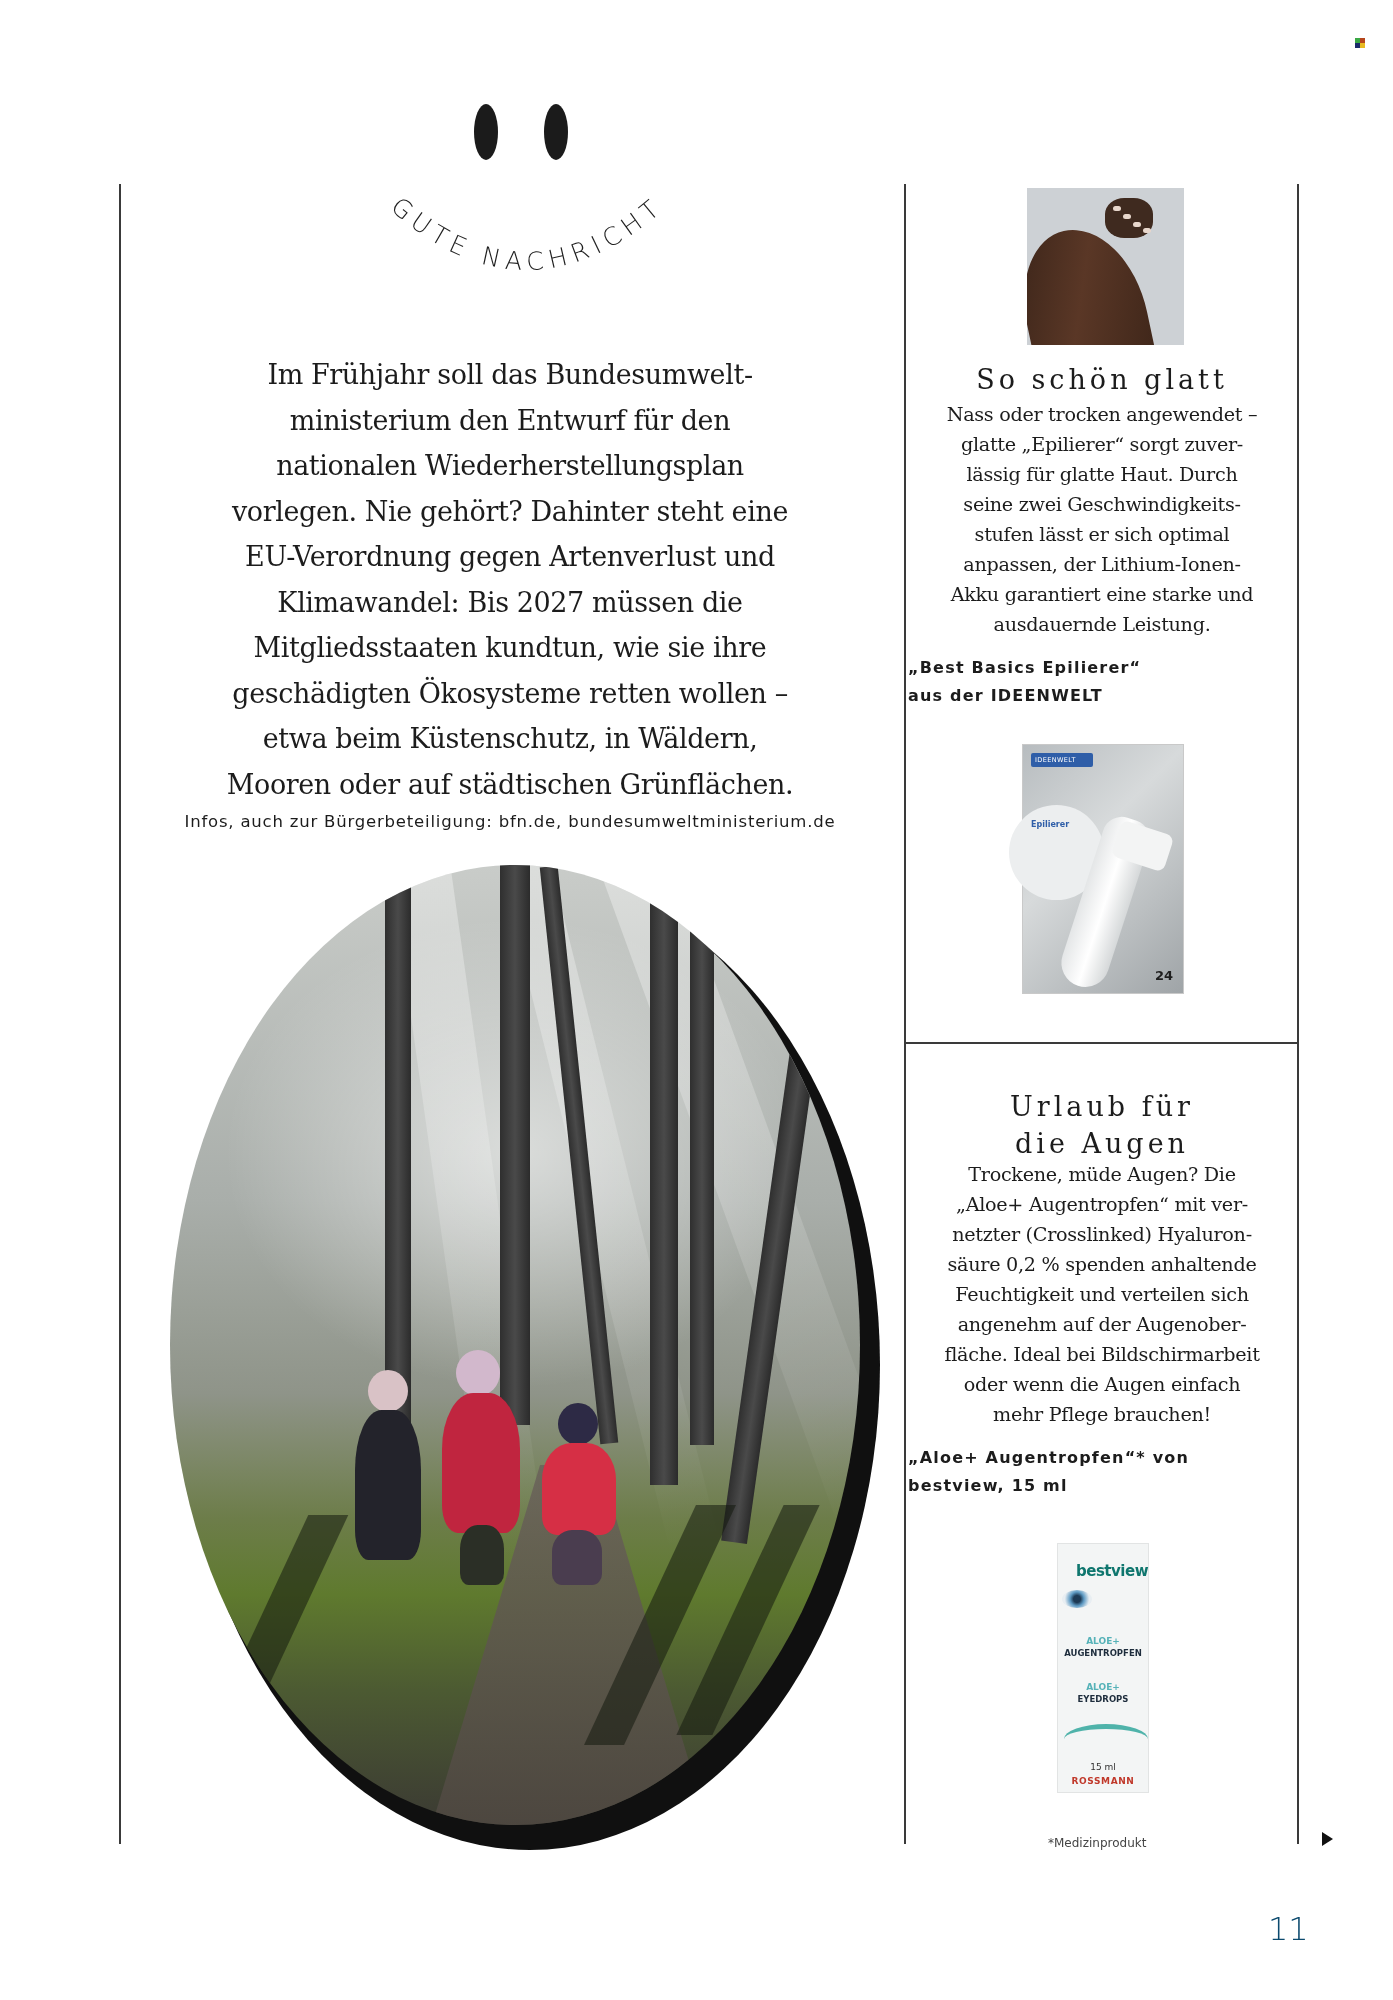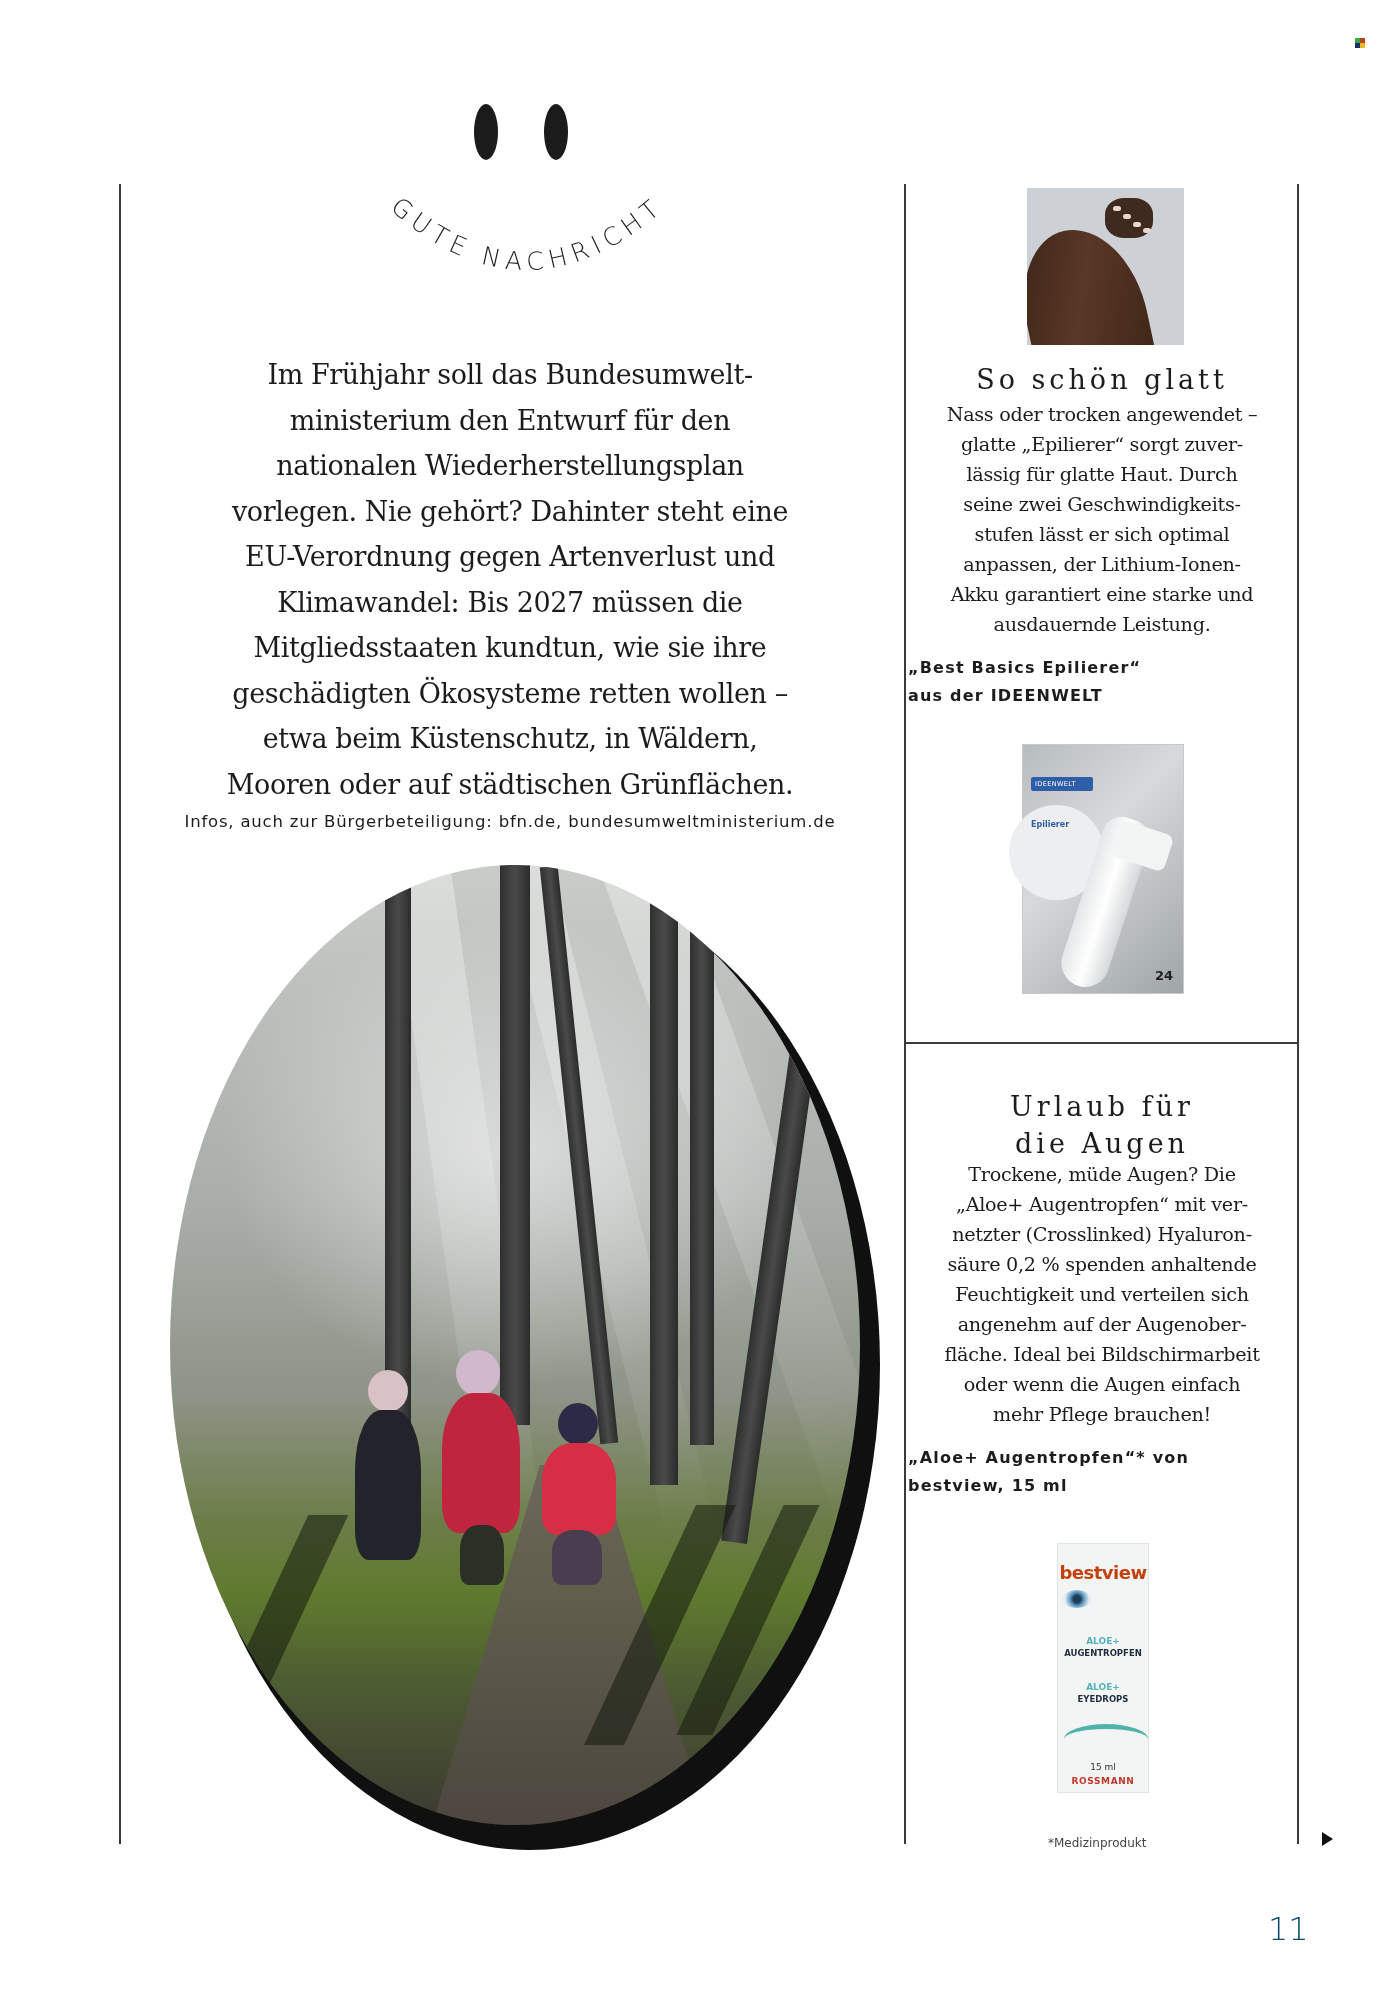--- a/index.html
+++ b/index.html
@@ -65,32 +65,32 @@
     }
     .leg { position: absolute; left: 0px; top: 40px; width: 120px; height: 180px; background: linear-gradient(110deg, #3a2419 0%, #5a3726 45%, #3b2418 100%); border-radius: 60% 70% 0 0; transform: rotate(-12deg); }
     .hand { position: absolute; left: 78px; top: 10px; width: 48px; height: 40px; background: #3f2a1f; border-radius: 40%; }
     .nail { position: absolute; width: 8px; height: 5px; background: #e8d7cc; border-radius: 3px; }
 
     .epil-box {
       position: absolute; left: 1022px; top: 744px; width: 162px; height: 250px;
       background: linear-gradient(135deg, #b7bcbf 0%, #d7dadb 40%, #9fa4a7 100%);
       border: 1px solid #c9c9c9;
     }
-    .epil-brand { position: absolute; left: 8px; top: 32px; width: 62px; height: 14px; background: #2f5ea8; color: #fff; font-family: "DejaVu Sans", sans-serif; font-size: 6.5px; line-height: 14px; padding-left: 4px; border-radius: 2px; letter-spacing: 0.4px; }
+    .epil-brand { position: absolute; left: 8px; top: 8px; width: 62px; height: 14px; background: #2f5ea8; color: #fff; font-family: "DejaVu Sans", sans-serif; font-size: 6.5px; line-height: 14px; padding-left: 4px; border-radius: 2px; letter-spacing: 0.4px; }
     .epil-circle { position: absolute; left: -14px; top: 60px; width: 95px; height: 95px; border-radius: 50%; background: #eceeef; }
     .epil-label { position: absolute; left: 8px; top: 75px; font-family: "DejaVu Sans", sans-serif; font-size: 8px; color: #2f5ea8; font-weight: bold; }
     .epil-device { position: absolute; left: 58px; top: 70px; width: 48px; height: 175px; border-radius: 24px 24px 30px 30px; background: linear-gradient(90deg, #e4e6e7, #ffffff 50%, #d5d8d9); transform: rotate(18deg); }
     .epil-head { position: absolute; left: 92px; top: 82px; width: 55px; height: 38px; border-radius: 8px; background: #f3f4f4; transform: rotate(18deg); }
     .epil-badge { position: absolute; right: 10px; bottom: 10px; font-family: "DejaVu Sans", sans-serif; font-size: 13px; font-weight: bold; color: #1e1e1e; }
 
     .eyedrop-box {
       position: absolute; left: 1057px; top: 1543px; width: 92px; height: 250px;
       background: #f3f5f5; border: 1px solid #e2e4e4;
     }
-    .ed-brand { position: absolute; left: 0; width: 100%; top: 18px; text-align: center; font-family: "DejaVu Sans", sans-serif; font-size: 18px; font-weight: bold; color: #c2410c; letter-spacing: -0.5px; }
+    .ed-brand { position: absolute; left: 0; width: 100%; top: 18px; text-align: right; font-family: "DejaVu Sans", sans-serif; font-size: 15px; font-weight: bold; color: #0f766e; letter-spacing: -0.5px; }
     .ed-eye { position: absolute; left: 4px; top: 46px; width: 30px; height: 18px; border-radius: 50%; background: radial-gradient(circle at 50% 50%, #1d3a55 20%, #5f9bc4 40%, #e8eef2 70%); }
     .ed-swoosh { position: absolute; left: 6px; top: 180px; width: 84px; height: 30px; border-radius: 50%; border-top: 5px solid #4fb3aa; }
     .ed-line { position: absolute; left: 0; width: 100%; text-align: center; font-family: "DejaVu Sans", sans-serif; font-weight: bold; }
     .ed-teal { color: #55b2b8; font-size: 9px; }
     .ed-dark { color: #1e2d3d; font-size: 8.5px; }
     .ed-small { color: #333; font-size: 9px; font-weight: normal; }
     .ed-ross { color: #c0392b; font-size: 9px; letter-spacing: 0.6px; }
 
     .footnote { position: absolute; left: 1048px; top: 1836px; font-family: "DejaVu Sans", sans-serif; font-size: 12px; color: #444; }
     .next-arrow { position: absolute; left: 1322px; top: 1832px; width: 0; height: 0; border-top: 7px solid transparent; border-bottom: 7px solid transparent; border-left: 11px solid #111; cursor: pointer; }

